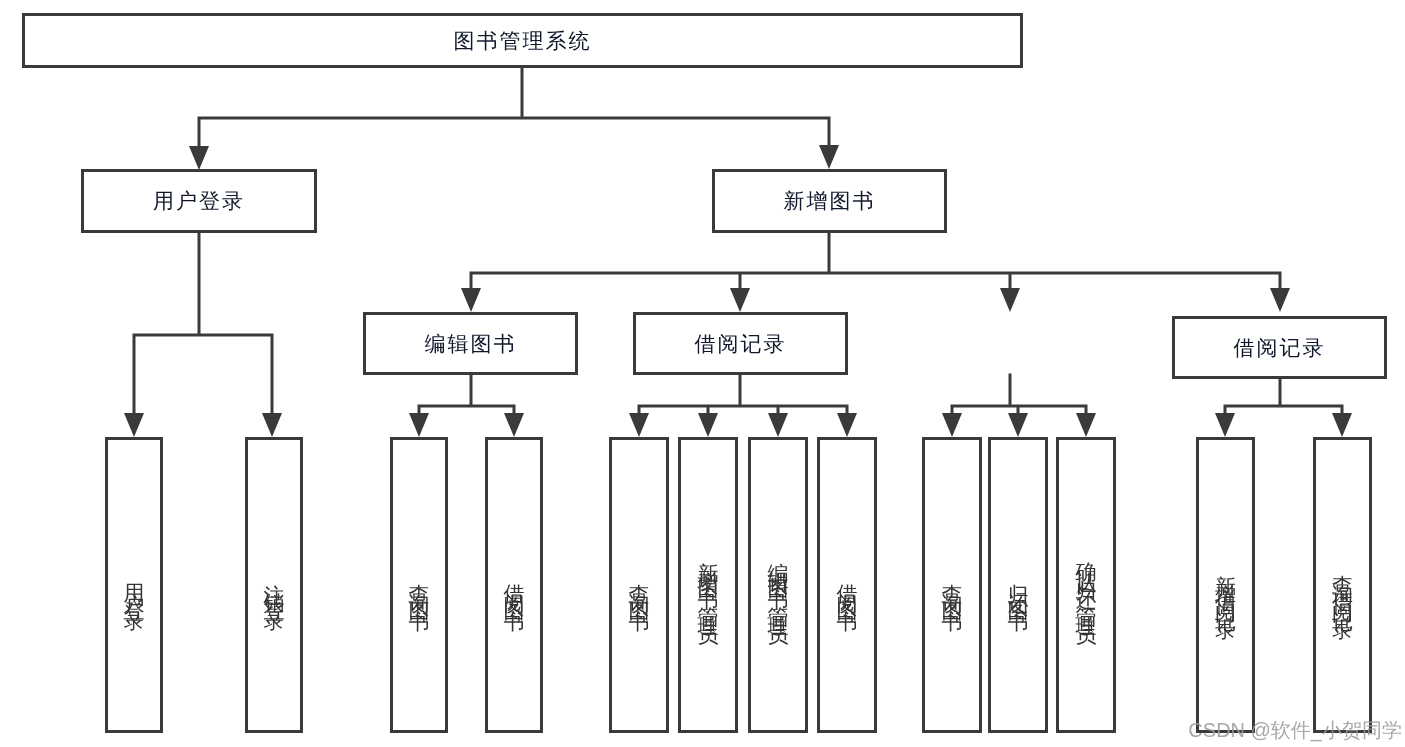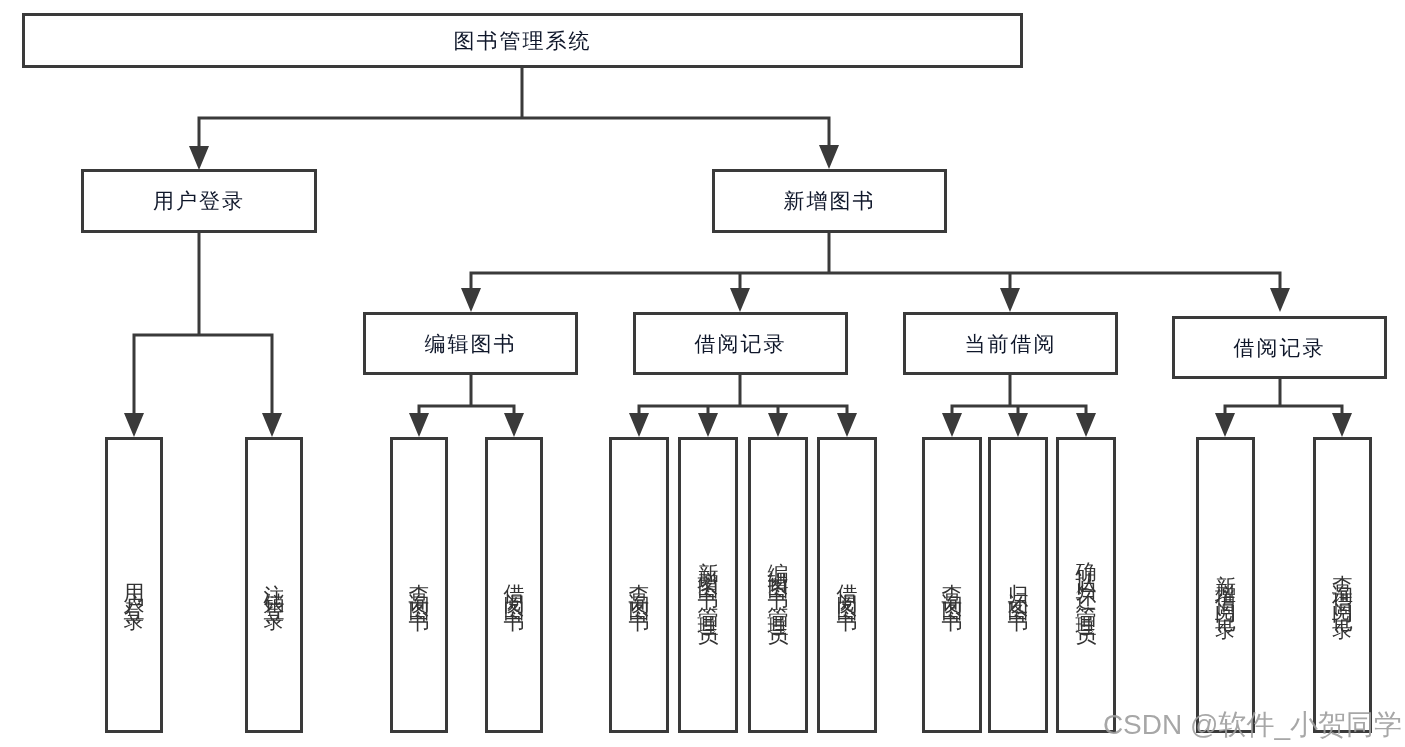--- a/index.html
+++ b/index.html
@@ -39,21 +39,21 @@
     writing-mode:vertical-rl;
     text-orientation:mixed;
     font-size:21px;
     letter-spacing:9px;
     color:#333333;
     white-space:nowrap;
   }
   .watermark{
     position:absolute;
     right:3px;bottom:3px;
-    font-size:28px;
+    font-size:20px;
     color:#9e9e9e;
     opacity:.9;
     z-index:3;
     white-space:nowrap;
   }
 </style>
 </head>
 <body>
 
 <div class="canvas">
@@ -89,23 +89,20 @@
   </div>
   <div class="box" style="left:712px;top:169px;width:235px;height:64px">
     <span class="hlabel">新增图书</span>
   </div>
 
   <div class="box" style="left:363px;top:312px;width:215px;height:63px">
     <span class="hlabel">编辑图书</span>
   </div>
   <div class="box" style="left:633px;top:312px;width:215px;height:63px">
     <span class="hlabel">借阅记录</span>
-  </div>
-  <div class="box" style="left:903px;top:312px;width:215px;height:63px">
-    <span class="hlabel">当前借阅</span>
   </div>
   <div class="box" style="left:1172px;top:316px;width:215px;height:63px">
     <span class="hlabel">借阅记录</span>
   </div>
 
   <div class="leaf" style="left:105px;width:58px">
     <span class="vlabel">用户登录</span>
   </div>
   <div class="leaf" style="left:245px;width:58px">
     <span class="vlabel">注销登录</span>

